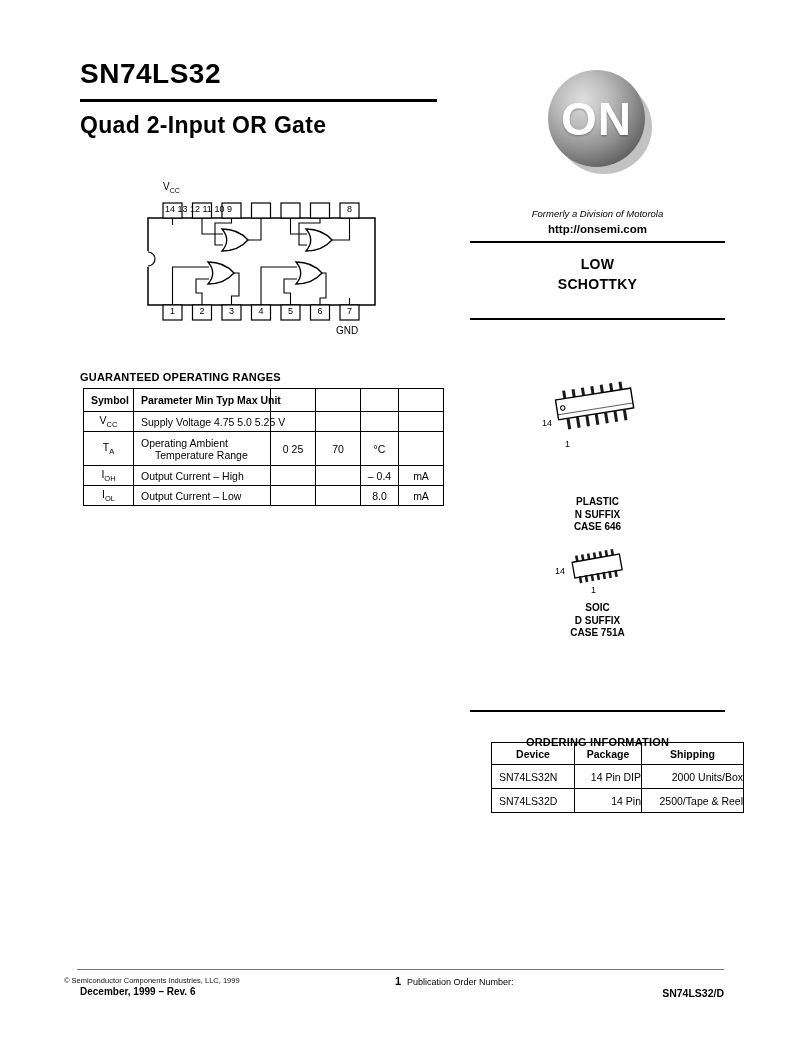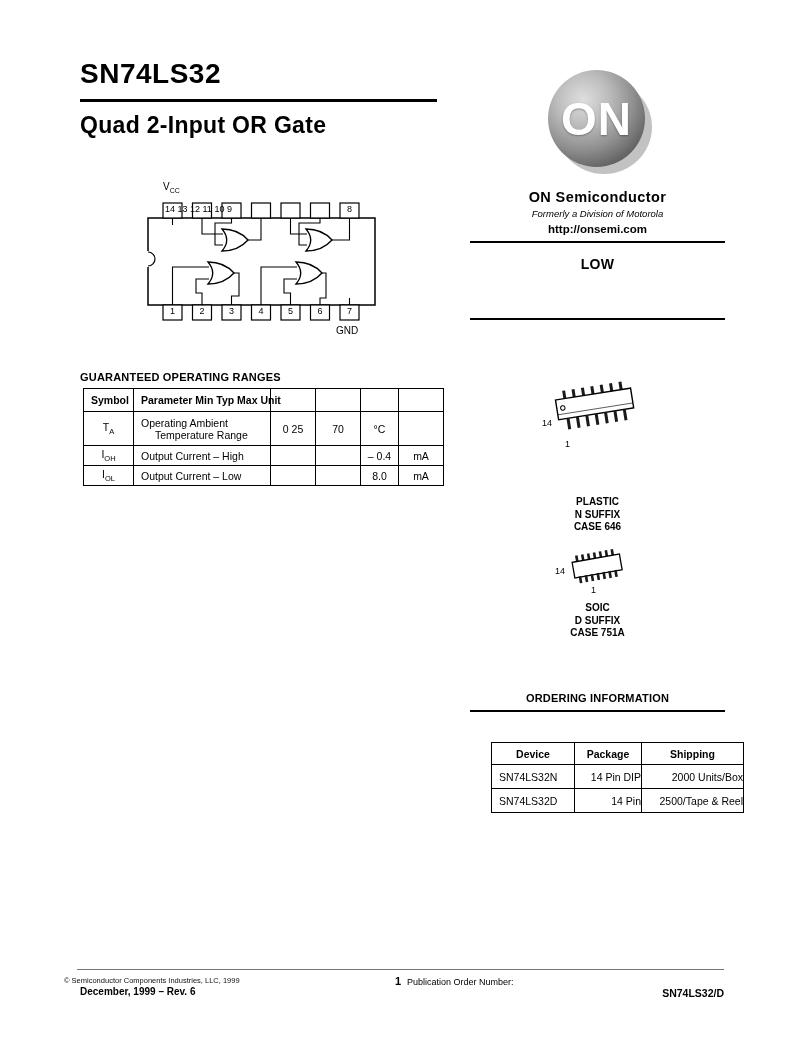--- a/index.html
+++ b/index.html
@@ -55,21 +55,21 @@
   #brand-url{top:223px;font-size:11.5px;font-weight:bold;}
   .hrule{left:470px;width:255px;height:2px;background:#000;}
   #rule-a{top:241px;}
   #family-block{top:254px;font-size:14px;font-weight:bold;line-height:20px;letter-spacing:.3px;}
   #rule-b{top:318px;}
   #dip-svg{left:540px;top:378px;}
   #dip-caption{top:456px;font-size:10px;font-weight:bold;line-height:12.5px;margin-top:40px;}
   #soic-svg{left:553px;top:546px;}
   #soic-caption{top:602px;font-size:10px;font-weight:bold;line-height:12.5px;}
   #rule-c{top:710px;}
-  #ordering-heading{top:692px;font-size:11px;font-weight:bold;letter-spacing:.2px;}
+  #ordering-heading{top:736px;font-size:11px;font-weight:bold;letter-spacing:.2px;}
   #ord-table{left:470px;top:742px;width:252px;border-collapse:collapse;table-layout:fixed;margin-left:21px;}
   #ord-table td,#ord-table th{border:1.3px solid #000;font-size:10.5px;padding:0;vertical-align:middle;}
   #ord-table th{font-weight:bold;text-align:center;height:21px;}
   #ord-table td{height:23px;text-align:right;}
   #ord-table td.dev{text-align:left;padding-left:7px;}
 
   
   #footer-rule{left:77px;top:969px;width:647px;height:1px;background:#777;}
   #copyright{left:64px;top:976px;font-size:7.5px;color:#111;}
   #footer-date{left:80px;top:986px;font-size:10px;font-weight:bold;}
@@ -170,20 +170,28 @@
     </colgroup>
     <tbody>
         <tr class="hdr">
       <th class="pl">Symbol</th>
       <th class="pl nowrap">Parameter Min Typ Max Unit</th>
       <th></th>
           <th></th>
           <th></th>
           <th></th>
     </tr>
+    <tr class="r1">
+      <td class="c"><span>V</span><sub>CC</sub></td>
+      <td class="pl nowrap">Supply Voltage 4.75 5.0 5.25 V</td>
+      <td class="c"></td>
+      <td class="c"></td>
+      <td class="c"></td>
+      <td class="c"></td>
+    </tr>
     <tr class="r2">
       <td class="c"><span>T</span><sub>A</sub></td>
       <td class="pl">
         <div>Operating Ambient</div>
         <div class="param-line2">Temperature Range</div>
       </td>
       <td class="c">0 25</td>
       <td class="c">70</td>
       <td class="c">°C</td>
       <td class="c"></td>
@@ -205,28 +213,28 @@
       <td class="c">mA</td>
     </tr>
   </tbody>
     </table>
 
   <div class="abs" id="logo-shadow"></div>
   <div class="abs" id="logo-ball">
     <span id="logo-on">ON</span>
   </div>
 
-  <div class="abs rcol" id="brand-name">ON Semiconductor</div>
   <div class="abs rcol" id="brand-tagline">Formerly a Division of Motorola</div>
   <div class="abs rcol" id="brand-url">http://onsemi.com</div>
 
   <div class="abs hrule" id="rule-a"></div>
 
   <div class="abs rcol" id="family-block">
     <div>LOW</div>
+    <div>SCHOTTKY</div>
   </div>
 
   <div class="abs hrule" id="rule-b"></div>
 
   <svg class="abs" id="dip-svg" width="115" height="72" viewBox="0 0 115 72">
     <g transform="rotate(-9 55 35)">
       <g fill="#1a1a1a">
         <rect x="26" y="8" width="3" height="10"></rect>
           <rect x="35.5" y="8" width="3" height="10"></rect>
         <rect x="45" y="8" width="3" height="10"></rect>

